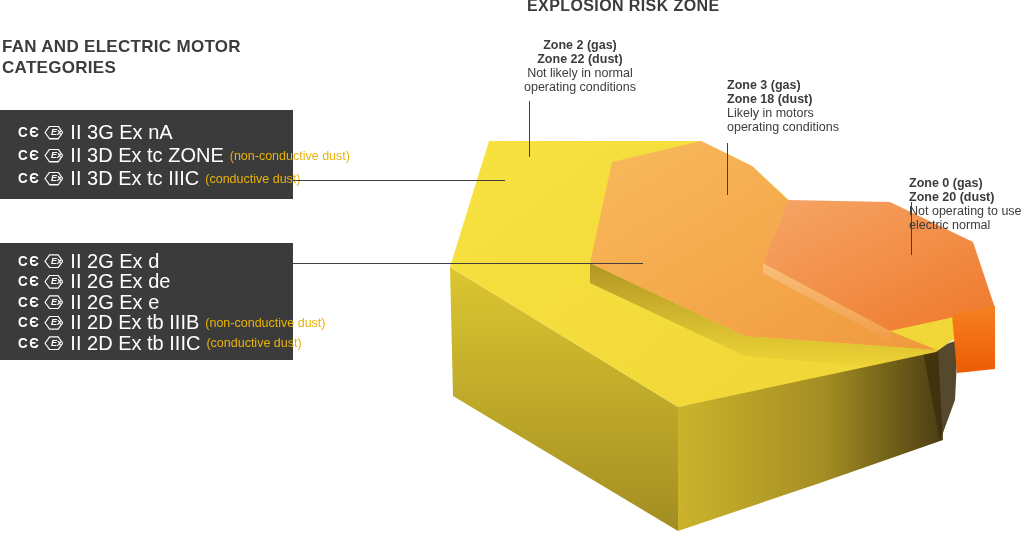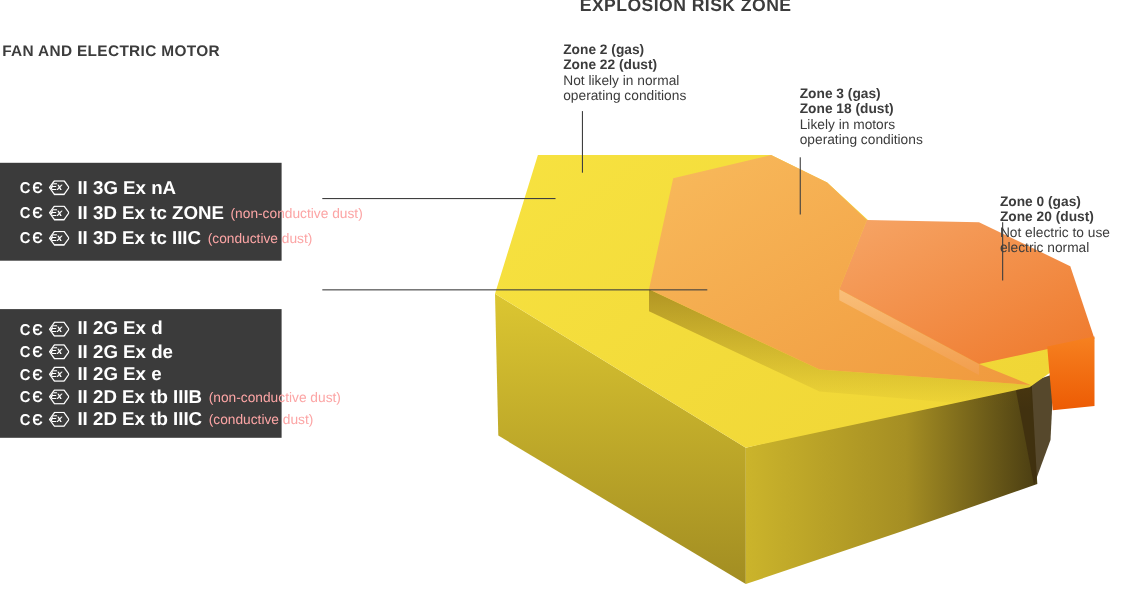--- a/index.html
+++ b/index.html
@@ -2,57 +2,57 @@
 <html><head>
 <meta charset="utf-8">
 <style>
   html,body{margin:0;padding:0;background:#ffffff;}
   #stage{
     position:relative;width:1024px;height:546px;overflow:hidden;
     font-family:"Liberation Sans",sans-serif;background:#ffffff;
   }
   
   .big-title{
-    position:absolute;color:#3c3c3c;font-weight:bold;font-size:14px;
+    position:absolute;color:#3c3c3c;font-weight:bold;font-size:17px;
     line-height:21px;letter-spacing:.3px;
   }
   #left-title{left:2px;top:36px;}
   #diagram-title{left:527px;top:-5px;font-size:16px;letter-spacing:.4px;}
   
   .panel{
-    position:absolute;left:0;width:256px;background:#3b3b3b;color:#ffffff;
-    padding-left:18px;box-sizing:border-box;margin-top:38px;
+    position:absolute;left:0;width:293px;background:#3b3b3b;color:#ffffff;
+    padding-left:18px;box-sizing:border-box;
   }
   #panel-1{top:110px;height:89px;padding-top:11px;}
   #panel-2{top:243px;height:117px;padding-top:8px;}
   .cat-row{white-space:nowrap;display:flex;align-items:center;}
   #panel-1 .cat-row{height:23px;}
   #panel-2 .cat-row{height:20.5px;}
   .ce{
     font-weight:bold;font-size:13.5px;letter-spacing:1.5px;margin-right:4px;
     transform:scaleY(1.05);display:inline-block;
   }
   .hex{
     position:relative;display:inline-block;width:19px;height:14px;margin-right:7px;
     background:#ffffff;
     clip-path:polygon(26% 0,74% 0,100% 50%,74% 100%,26% 100%,0 50%);
     flex:0 0 auto;
   }
   .hex-in{
     position:absolute;left:1.3px;top:1.2px;right:1.3px;bottom:1.2px;background:#3b3b3b;
     clip-path:polygon(26% 0,74% 0,100% 50%,74% 100%,26% 100%,0 50%);
-    display:flex;align-items:center;justify-content:flex-start;
+    display:flex;align-items:center;justify-content:flex-end;
   }
   .hex-in i{font-style:italic;font-weight:bold;font-size:9px;color:#fff;line-height:1;}
-  .code{font-weight:bold;font-size:17px;margin-right:6px;}
-  .note{font-size:12.5px;color:#fca5a5;}
+  .code{font-weight:normal;font-size:20px;margin-right:6px;}
+  .note{font-size:12.5px;color:#eab308;}
   
   .zone-label{position:absolute;color:#3c3c3c;font-size:12.5px;line-height:14px;}
   .zone-label .b{font-weight:bold;}
-  #zone2-label{left:512px;top:38px;}
+  #zone2-label{left:524px;top:38px;text-align:center;}
   #zone1-label{left:727px;top:78px;}
   #zone0-label{left:909px;top:136px;margin-top:40px;}
   
   .hline{position:absolute;height:1px;background:#3f3f3f;}
   .vline{position:absolute;width:1px;background:#3f3f3f;}
   #lead-box1{left:293px;top:180px;width:212px;}
   #lead-box2{left:293px;top:263px;width:350px;}
   #lead-z2{left:529px;top:101px;height:56px;}
   #lead-z1{left:727px;top:143px;height:52px;}
   #lead-z0{left:911px;top:202px;height:53px;}
@@ -112,20 +112,21 @@
 
     <polygon points="763,263 890,331 890,341 763,273" fill="url(#gZ0wall)" opacity=".95"></polygon>
 
     <polygon points="763,263 788,200 890,202 973,242 995,308 890,331" fill="url(#gZone0)"></polygon>
 
     <polygon points="952,315 995,306 995,369 957,373" fill="url(#gWallR)"></polygon>
   </svg>
 
   <div id="left-title" class="big-title">
     <div>FAN AND ELECTRIC MOTOR</div>
+    <div>CATEGORIES</div>
   </div>
 
   <div id="panel-1" class="panel">
     <div class="cat-row">
       <span class="ce">CЄ</span>
       <span class="hex">
           <span class="hex-in">
             <i>Ex</i>
           </span>
         </span>
@@ -219,21 +220,21 @@
   <div id="zone1-label" class="zone-label">
     <div class="b">Zone 3 (gas)</div>
     <div class="b">Zone 18 (dust)</div>
     <div>Likely in motors</div>
     <div>operating conditions</div>
   </div>
 
   <div id="zone0-label" class="zone-label">
     <div class="b">Zone 0 (gas)</div>
     <div class="b">Zone 20 (dust)</div>
-    <div>Not electric to use</div>
+    <div>Not operating to use</div>
     <div>electric normal</div>
   </div>
 
   <div id="lead-box1" class="hline"></div>
   <div id="lead-box2" class="hline"></div>
   <div id="lead-z2" class="vline"></div>
   <div id="lead-z1" class="vline"></div>
   <div id="lead-z0" class="vline"></div>
 
 </div>

